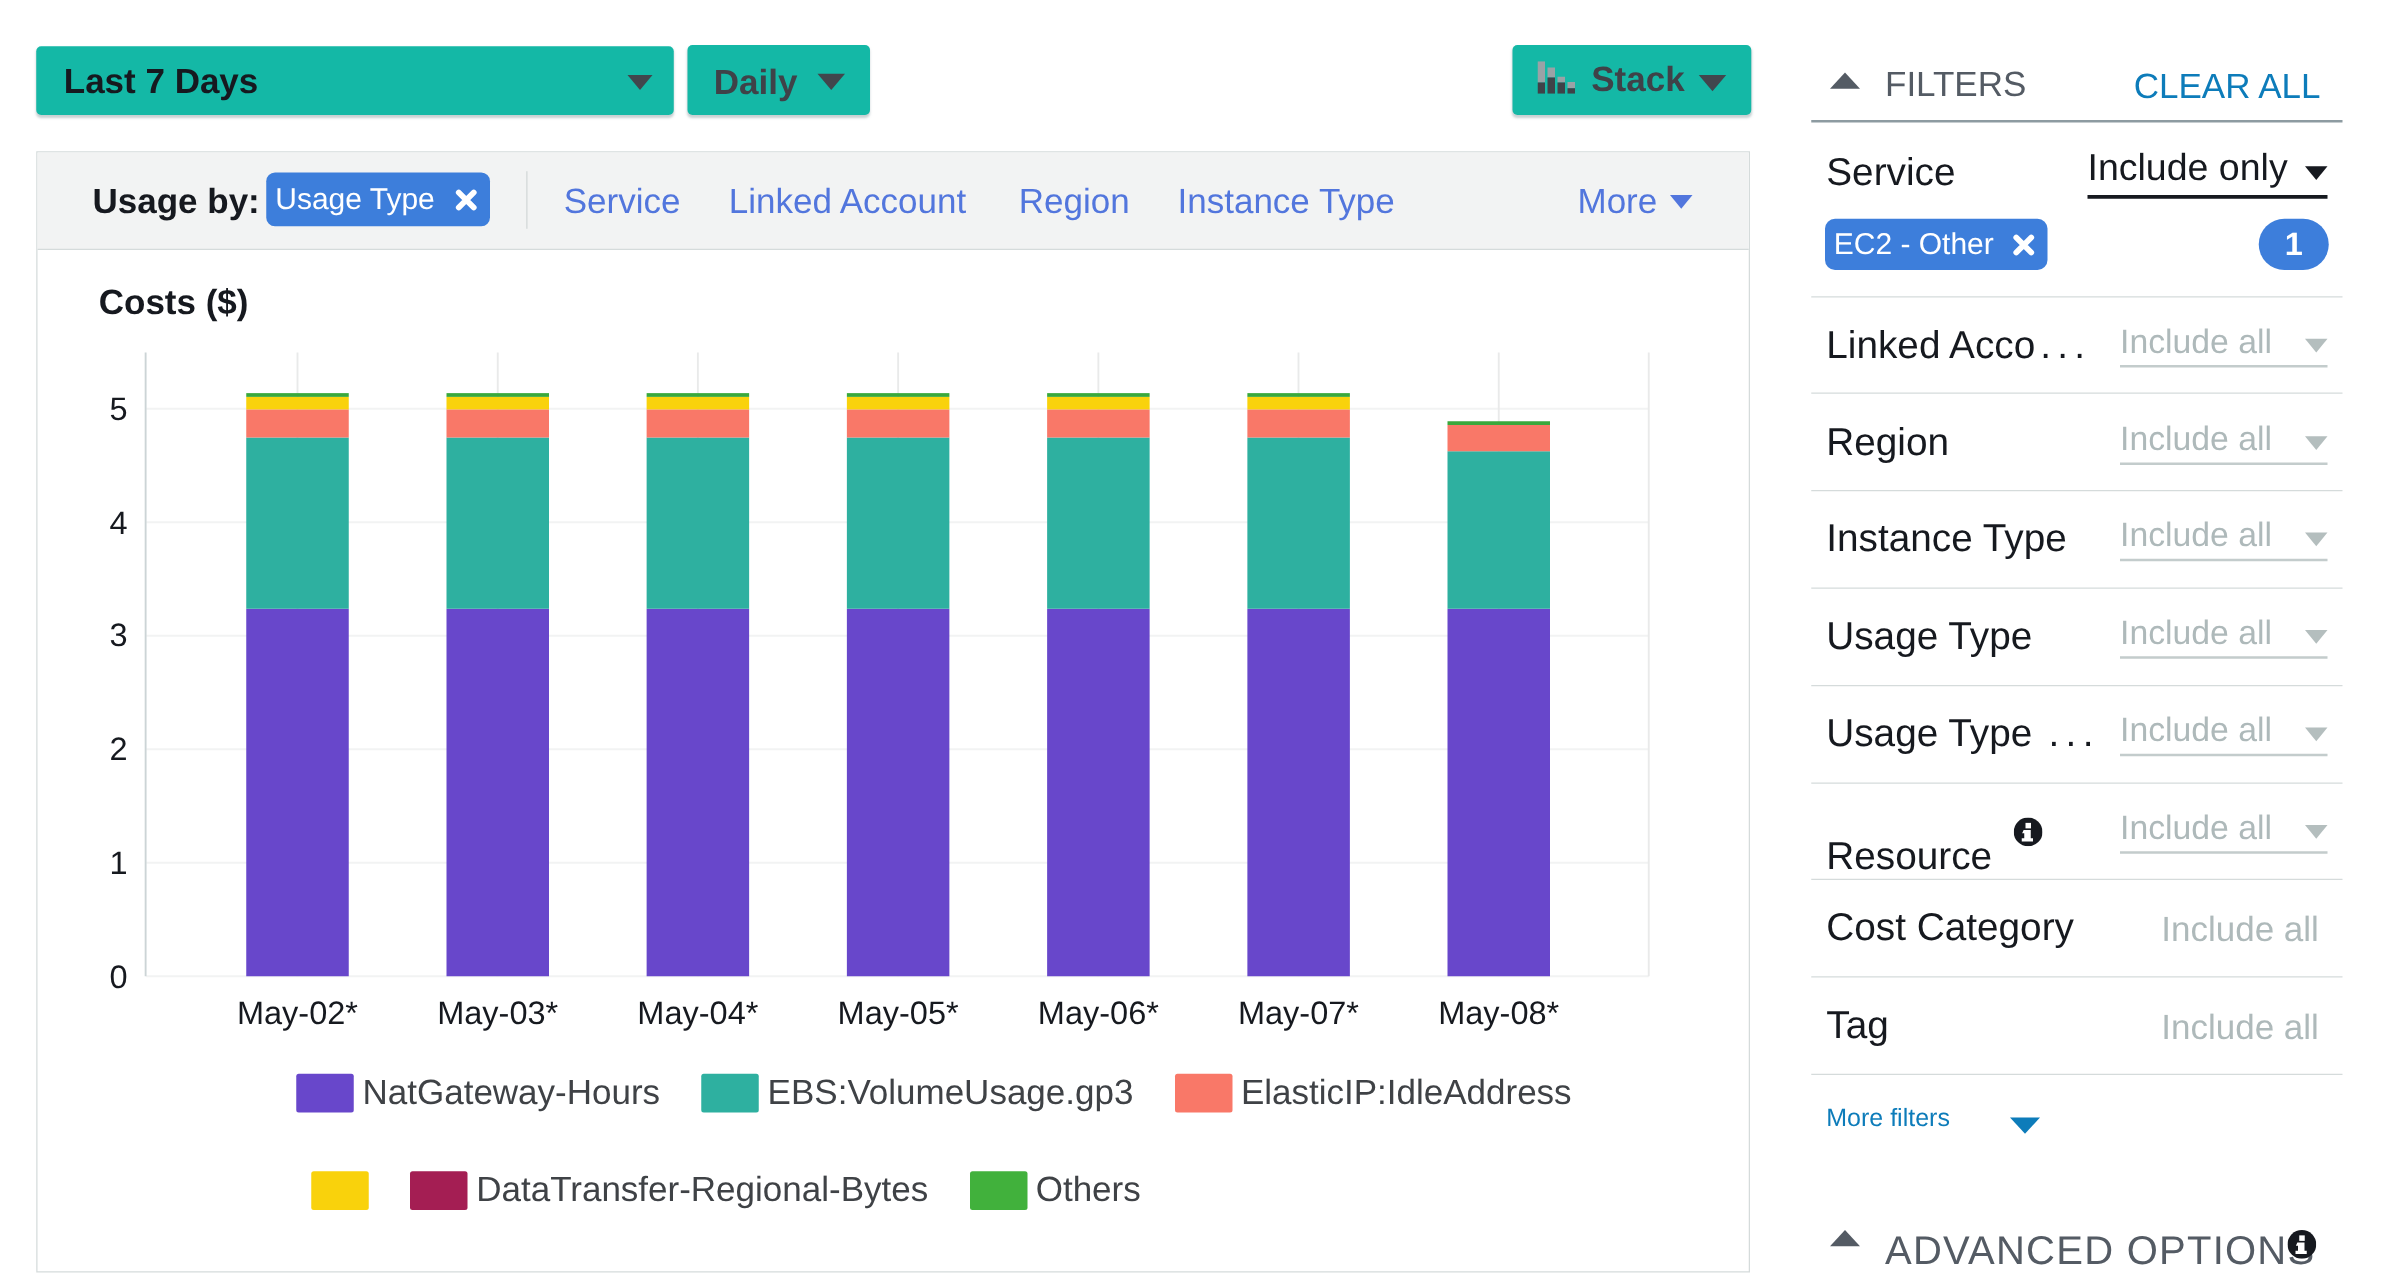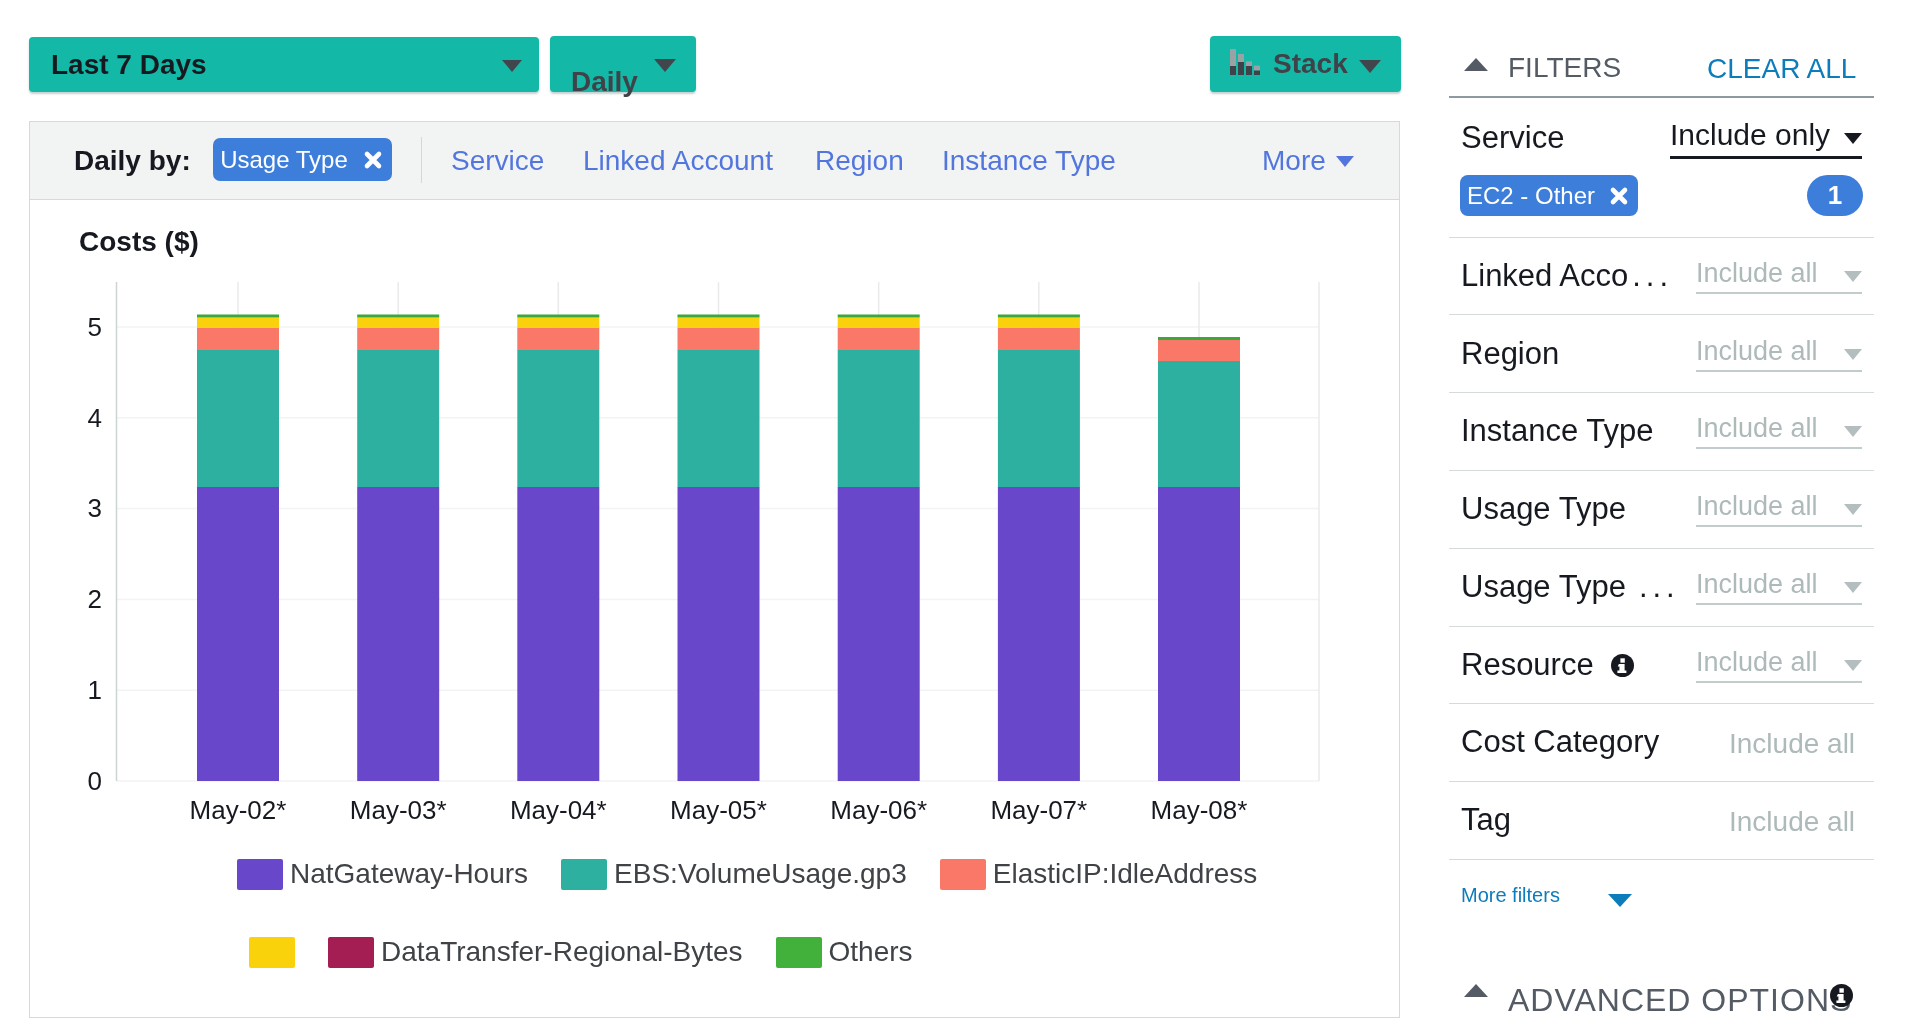--- a/index.html
+++ b/index.html
@@ -23,41 +23,41 @@
   display:flex;align-items:center;justify-content:center;}
 </style>
 </head>
 <body>
 
 <div class="btn" style="left:29px;top:37px;width:510px;height:55px;">
   <span class="abs" style="left:22px;top:0;line-height:55px;font-size:28px;font-weight:bold;color:#16191f;">Last 7 Days</span>
   <span class="caret abs" style="left:473px;top:23px;border-left-width:10px;border-right-width:10px;border-top-width:12px;"></span>
 </div>
 <div class="btn" style="left:550px;top:36px;width:146px;height:56px;">
-  <span class="abs" style="left:21px;top:18px;line-height:56px;font-size:28px;font-weight:bold;color:#3f4248;">Daily</span>
+  <span class="abs" style="left:21px;top:2px;line-height:56px;font-size:28px;font-weight:bold;color:#3f4248;">Daily</span>
   <span class="caret abs" style="left:104px;top:23px;"></span>
 </div>
 <div class="btn" style="left:1210px;top:36px;width:191px;height:56px;">
   <svg class="abs" style="left:20px;top:13px;" width="30" height="26" viewBox="0 0 30 26">
     <rect x="0" y="0" width="6" height="17" fill="#9aa2a6"></rect>
     <rect x="0" y="17" width="6" height="9" fill="#3f4248"></rect>
     <rect x="8" y="5" width="6" height="8" fill="#9aa2a6"></rect>
     <rect x="8" y="13" width="6" height="13" fill="#3f4248"></rect>
     <rect x="16" y="12.4" width="6" height="4.6" fill="#9aa2a6"></rect>
     <rect x="16" y="17" width="6" height="9" fill="#3f4248"></rect>
     <rect x="24" y="16.6" width="6" height="5" fill="#9aa2a6"></rect>
     <rect x="24" y="21.6" width="6" height="4.4" fill="#3f4248"></rect>
   </svg>
   <span class="abs" style="left:63px;top:0;line-height:56px;font-size:28px;font-weight:bold;color:#3f4248;">Stack</span>
   <span class="caret abs" style="left:149px;top:24px;"></span>
 </div>
 
 <div class="abs" style="left:29px;top:121px;width:1371px;height:897px;border:1px solid #d5dbdb;box-sizing:border-box;background:#fff;">
   <div class="abs" style="left:0;top:0;width:100%;height:78px;background:#f2f3f3;border-bottom:1px solid #d5dbdb;box-sizing:border-box;">
-    <span class="abs" style="left:44px;top:0;line-height:77px;font-size:28px;font-weight:bold;color:#16191f;">Daily by:</span>
+    <span class="abs" style="left:44px;top:0;line-height:77px;font-size:28px;font-weight:bold;color:#16191f;">Usage by:</span>
     <div class="chip" style="left:183px;top:16px;width:179px;height:43px;">
       <span>Usage Type</span>
       <svg style="margin-left:13px;" width="24" height="24" viewBox="0 0 24 24">
           <path d="M6 6 L18 18 M18 6 L6 18" stroke="#fff" stroke-width="4.6" stroke-linecap="round"></path>
         </svg>
     </div>
     <div class="abs" style="left:391px;top:15px;width:1px;height:46px;background:#d2d7d7;"></div>
     <span class="abs link" style="left:421px;top:0;line-height:77px;font-size:28px;">Service</span>
     <span class="abs link" style="left:553px;top:0;line-height:77px;font-size:28px;">Linked Account</span>
     <span class="abs link" style="left:785px;top:0;line-height:77px;font-size:28px;">Region</span>
@@ -196,21 +196,21 @@
 </div>
 <div class="sep" style="top:548px;"></div>
 
 <span class="rowlabel" style="top:569px;">Usage Type<span style="letter-spacing:5px;margin-left:13px;">...</span></span>
 <div class="incall" style="left:1696px;top:569px;width:166px;">
   <span>Include all</span>
     <span class="gcaret"></span>
 </div>
 <div class="sep" style="top:626px;"></div>
 
-<span class="rowlabel" style="top:647px;">Resource</span>
+<span class="rowlabel" style="top:667px;">Resource</span>
 <svg class="abs" style="left:1611px;top:654px;" width="23" height="23" viewBox="0 0 23 23">
     <circle cx="11.5" cy="11.5" r="11.5" fill="#16191f"></circle>
     <rect x="9.4" y="4.3" width="4.4" height="4.4" fill="#fff"></rect>
     <path fill="#fff" d="M7.9 9.9 h5.7 v6.6 h1.8 v2.6 h-9.0 v-2.6 h2.0 v-4.0 h-1.7 z"></path>
   </svg>
 <div class="incall" style="left:1696px;top:647px;width:166px;">
   <span>Include all</span>
     <span class="gcaret"></span>
 </div>
 <div class="sep" style="top:703px;"></div>

